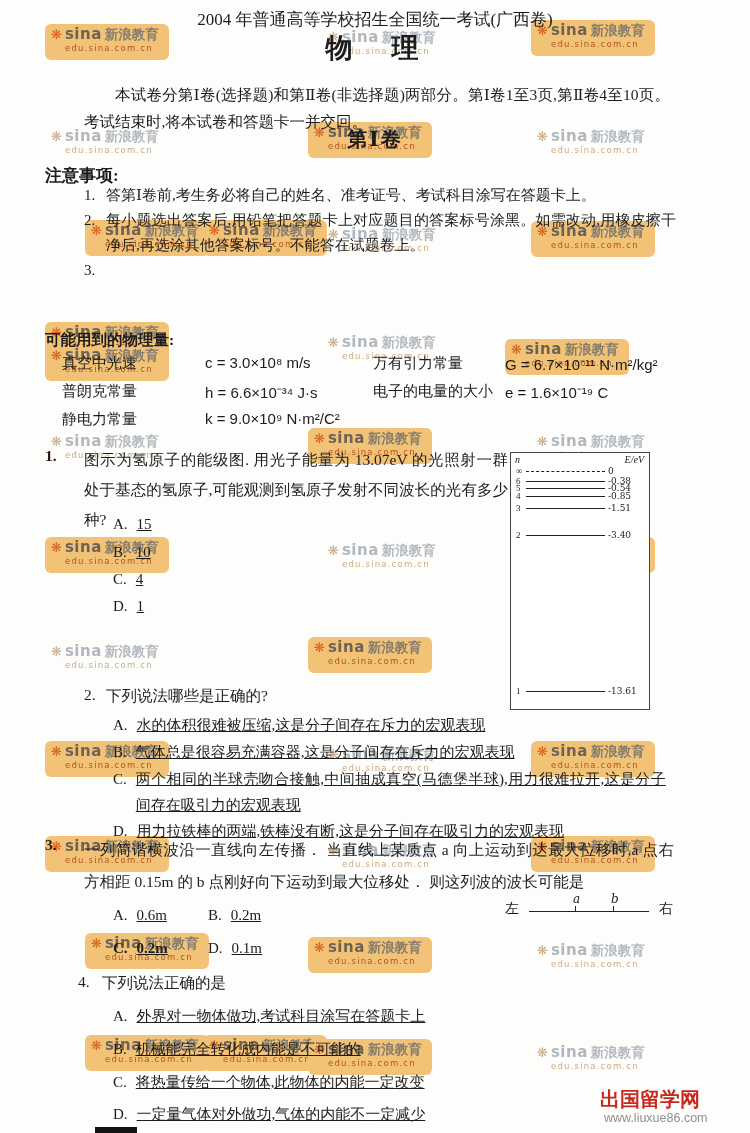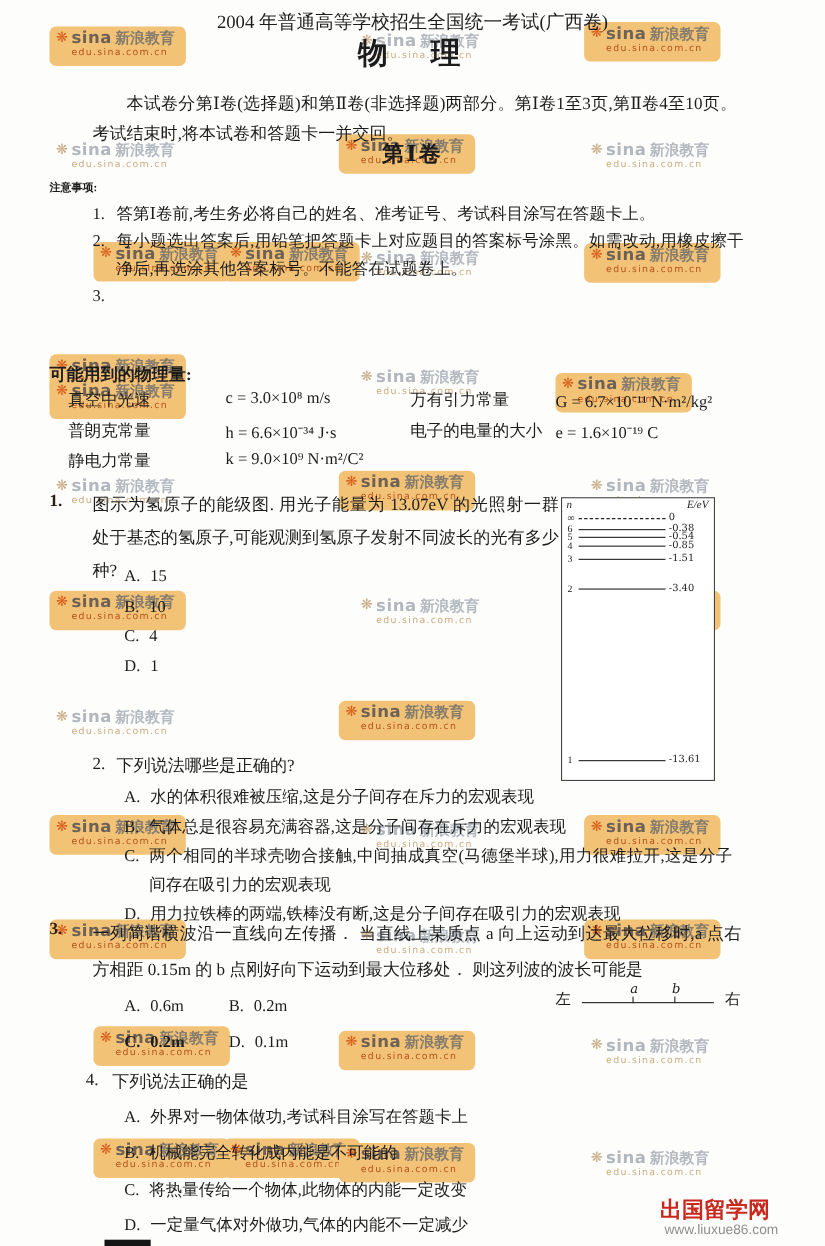--- a/index.html
+++ b/index.html
@@ -32,48 +32,48 @@
   .content { position:absolute; inset:0; z-index:1; }
   .content > * { position:absolute; }
 
   .exam-title { top:8px; left:0; width:100%; text-align:center; font-size:17px; }
   .subject { top:30px; left:0; width:100%; text-align:center; font-size:27px; font-weight:bold; letter-spacing:6px; }
 
   .intro { top:82px; left:84px; width:586px; font-size:15.5px; line-height:1.72; text-indent:2em; text-align:justify; }
 
   .section-title { top:126px; left:0; width:100%; text-align:center; font-size:20px; font-weight:bold; letter-spacing:2px; }
 
-  .notes-heading { top:164px; left:45px; font-size:10px; font-weight:bold; }
+  .notes-heading { top:164px; left:45px; font-size:17px; font-weight:bold; }
 
   .notes { top:183px; left:84px; width:592px; font-size:15px; }
   .note { position:relative; padding-left:22px; line-height:25px; text-align:justify; }
   .note-num { position:absolute; left:0; top:0; }
 
   .const-heading { top:330px; left:45px; font-size:15.5px; font-weight:bold; }
   .const-grid { top:350px; left:62px; width:608px; font-size:15px; }
   .const-row { position:relative; height:28px; }
   .cc { position:absolute; top:4px; white-space:nowrap; }
   .cc1 { left:0; } .cc2 { left:143px; } .cc3 { left:311px; } .cc4 { left:443px; }
-  .formula { font-family:Liberation Serif, serif; }
+  .formula { font-family:Liberation Sans, sans-serif; }
 
   .q-num { font-size:15.5px; }
   .qn-strong { font-weight:bold; color:#2a1a10; }
   .q-text { font-size:15.5px; text-align:justify; }
 
   .q1n { left:45px; top:447px; }
   .q1t { left:84px; top:445px; width:424px; line-height:30px; }
   .q2n { left:84px; top:686px; }
   .q2t { left:106px; top:686px; width:300px; }
   .q3n { left:45px; top:836px; }
   .q3t { left:84px; top:834px; width:590px; line-height:32px; }
   .q4n { left:78px; top:973px; }
   .q4t { left:102px; top:973px; width:300px; }
 
   .option { display:flex; gap:9px; font-size:15px; line-height:26px; }
-  .opt-text { max-width:530px; text-align:justify; }
+  .opt-text { max-width:530px; text-align:justify;text-decoration:underline; }
   .o1a { left:113px; top:511px; } .o1b { left:113px; top:539px; }
   .o1c { left:113px; top:566px; } .o1d { left:113px; top:593px; }
   .o2a { left:113px; top:712px; } .o2b { left:113px; top:739px; }
   .o2c { left:113px; top:766px; width:556px; } .o2d { left:113px; top:818px; }
   .o3a { left:113px; top:902px; } .o3b { left:208px; top:902px; }
   .o3c { left:113px; top:935px; font-weight:bold; } .o3d { left:208px; top:935px; }
   .o4a { left:113px; top:1003px; } .o4b { left:113px; top:1036px; }
   .o4c { left:113px; top:1069px; } .o4d { left:113px; top:1101px; }
 
   

